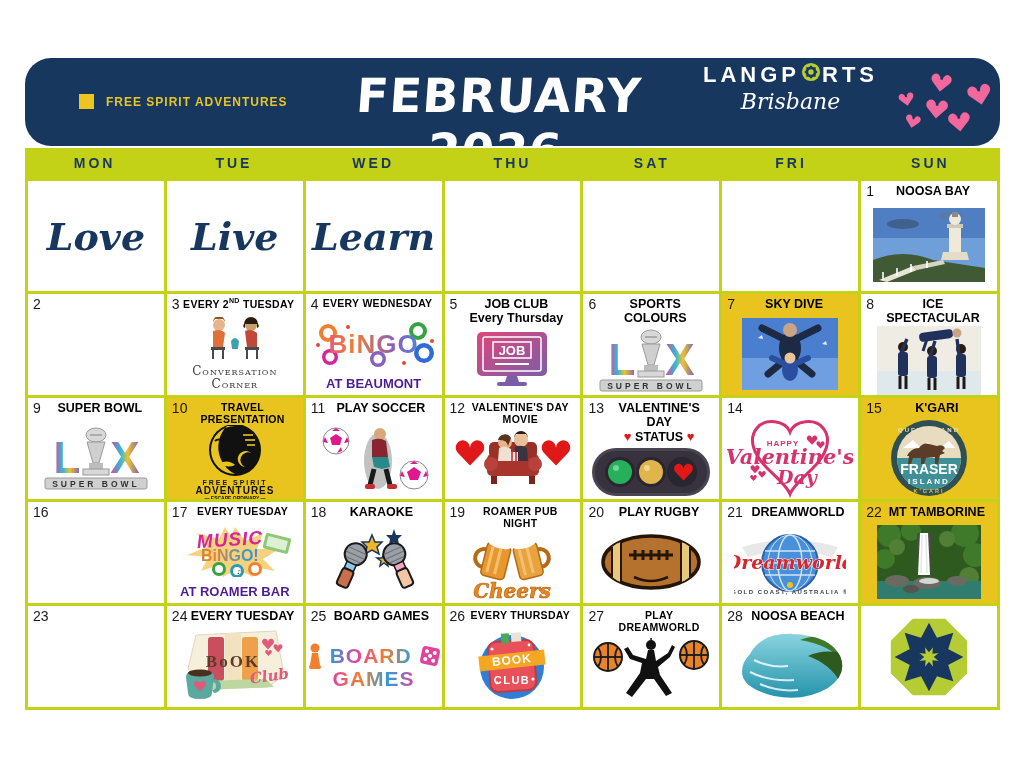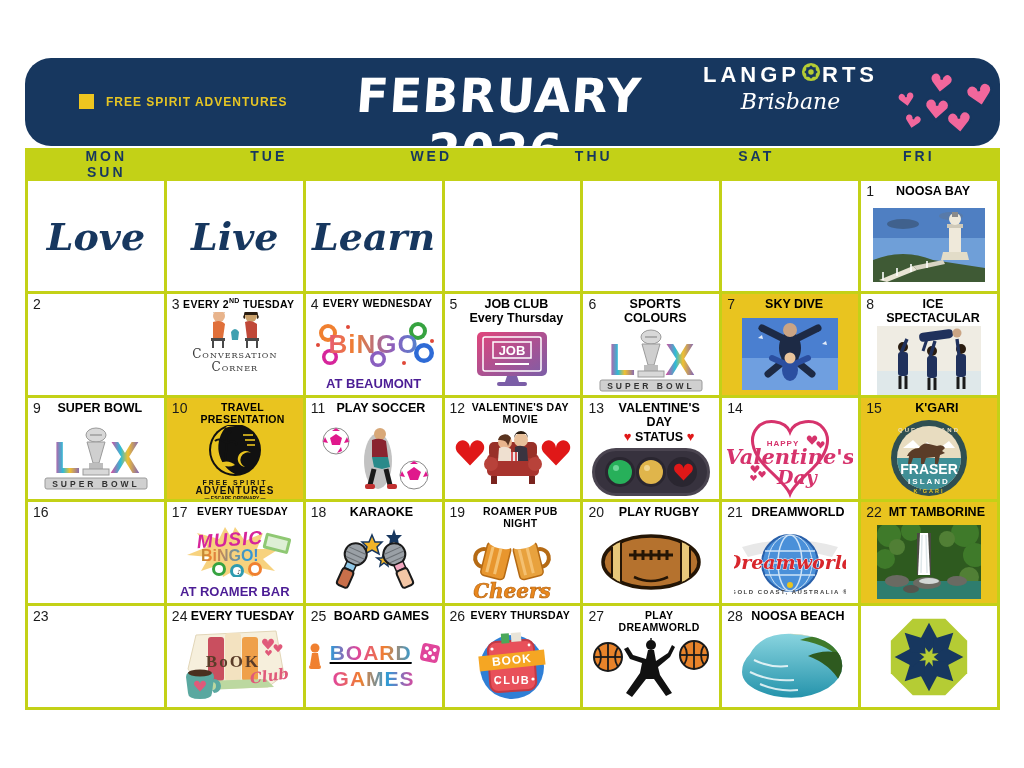--- a/index.html
+++ b/index.html
@@ -16,21 +16,21 @@
            color:#fff; font-size:47px; font-weight:bold; letter-spacing:1px;
            font-family:"DejaVu Sans", sans-serif; transform:skewX(-4deg); }
   .logo { position:absolute; right:122px; top:4px; text-align:center; }
   .logo-line { color:#fff; font-size:22px; font-weight:bold; letter-spacing:4px; display:flex; align-items:center; }
   .logo-star { display:inline-block; margin:0 1px; }
   .logo-city { color:#fff; font-size:22px; font-style:italic; font-family:"DejaVu Serif", serif; margin-top:1px; }
   .hearts { position:absolute; right:6px; top:8px; }
 
   
   .wkbar { position:absolute; left:25px; top:148px; width:975px; height:30px;
-           background:#c3d117; display:grid; grid-template-columns:repeat(6,1fr); }
+           background:#c3d117; display:grid; grid-template-columns:repeat(7,1fr); }
   .wk { display:flex; align-items:center; justify-content:center; color:#17375f;
         font-weight:bold; font-size:14px; letter-spacing:3px; }
 
   
   .grid { position:absolute; left:25px; top:178px; width:975px; height:532px;
           background:#c3d117; display:grid; grid-template-columns:repeat(7,1fr);
           grid-template-rows:110px 1fr 1fr 1fr 1fr; gap:3px; padding:3px; }
   .cell { background:#fff; position:relative; display:flex; flex-direction:column; overflow:hidden; }
   .cell.gold { background:#e9c41f; }
   .chead { display:flex; align-items:flex-start; padding:3px 5px 0 5px; }
@@ -38,21 +38,21 @@
   .title { flex:1; text-align:center; font-weight:bold; font-size:12.5px; color:#000; line-height:1.15; padding:0 2px; }
   .t-sm { font-size:10.5px; letter-spacing:0.3px; }
   .art { flex:1; display:flex; align-items:center; justify-content:center; overflow:hidden; }
   .foot { text-align:center; font-weight:bold; font-size:13px; color:#4c1d95; padding-bottom:4px; }
   .motto { flex:1; display:flex; align-items:center; justify-content:center;
            color:#17375f; font-size:38px; font-weight:bold; font-style:italic;
            font-family:"DejaVu Serif", serif; }
   sup { font-size:7px; }
   .redheart { color:#e01818; font-size:13px; }
   .capscript { text-align:center; font-family:"DejaVu Serif", serif; font-size:12px;
-               color:#3a3a3a; letter-spacing:1px; line-height:1.1; padding-bottom:21px; font-variant:small-caps; }
+               color:#3a3a3a; letter-spacing:1px; line-height:1.1; padding-bottom:4px; font-variant:small-caps; }
   .gt-bingo { background:linear-gradient(90deg,#e0459b,#f08030,#8a5fc0,#2e9bd6);
               -webkit-background-clip:text; background-clip:text; color:transparent;
               font-weight:bold; font-size:26px; letter-spacing:1px; }
   .gt-board { background:linear-gradient(90deg,#2e9bd6,#e0459b,#f08030,#2e9bd6);
               -webkit-background-clip:text; background-clip:text; color:transparent;
               font-weight:bold; font-size:21px; letter-spacing:1px; line-height:0.95; }
   .gt-board2 { background:linear-gradient(90deg,#e0459b,#f08030,#2e9bd6,#e0459b);
               -webkit-background-clip:text; background-clip:text; color:transparent;
               font-weight:bold; font-size:21px; letter-spacing:1px; line-height:0.95; }
   .music { color:#d6259b; font-weight:bold; font-style:italic; font-size:19px; letter-spacing:1px; transform:rotate(-4deg); }
@@ -766,21 +766,21 @@
     </div>
 
     <div class="cell">
       <div class="chead">
           <span class="num">25</span>
         <span class="title">BOARD GAMES</span>
         </div>
       <div class="art">
         <div class="stack" style="position:relative;">
           <svg width="120" height="8" viewBox="0 0 120 8" style="position:absolute; top:-2px;"></svg>
-          <div style="display:flex; align-items:flex-start; gap:8px;text-decoration:underline;">
+          <div style="display:flex; align-items:center; gap:8px;">
             <svg width="14" height="26" viewBox="0 0 14 26">
               <circle cx="7" cy="5" r="4.5" fill="#f08030"></circle>
                 <path d="M4 10 L10 10 L12 22 L2 22 Z" fill="#f08030"></path>
                 <rect x="1" y="22" width="12" height="4" rx="2" fill="#f08030"></rect>
             </svg>
             <span class="gt-board">BOARD</span>
             <svg width="20" height="20" viewBox="0 0 20 20" style="transform:rotate(12deg);">
               <rect x="1" y="1" width="18" height="18" rx="4" fill="#e0459b"></rect>
               <g fill="#fff">
                   <circle cx="6" cy="6" r="2"></circle>

